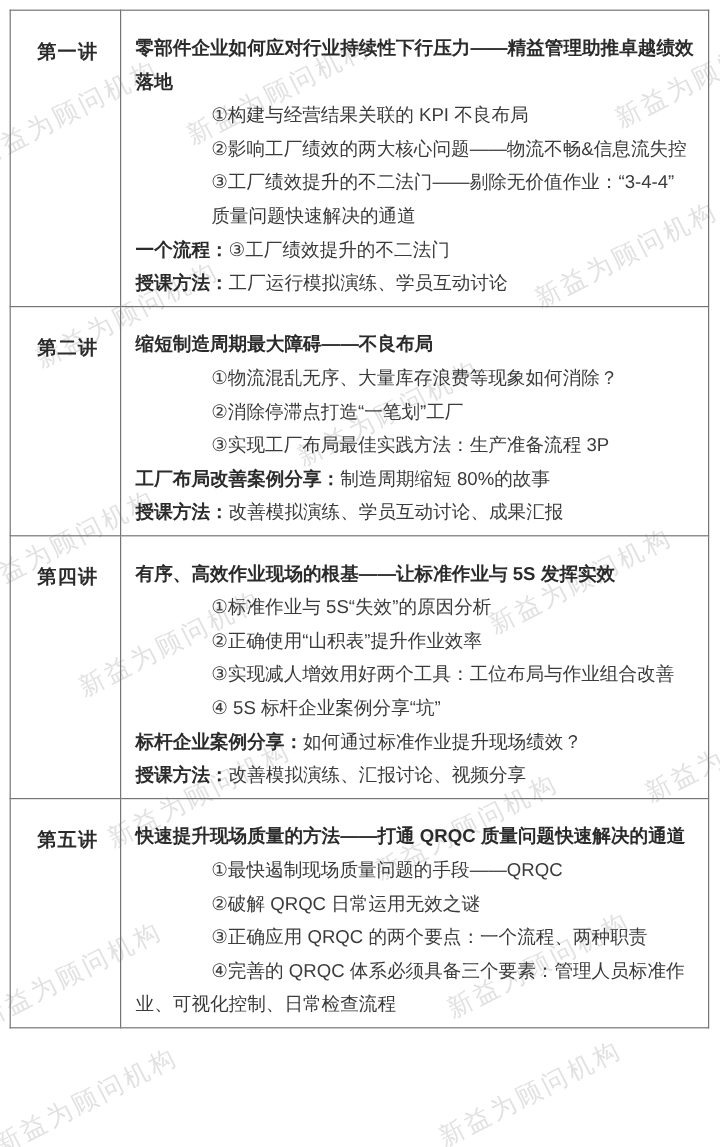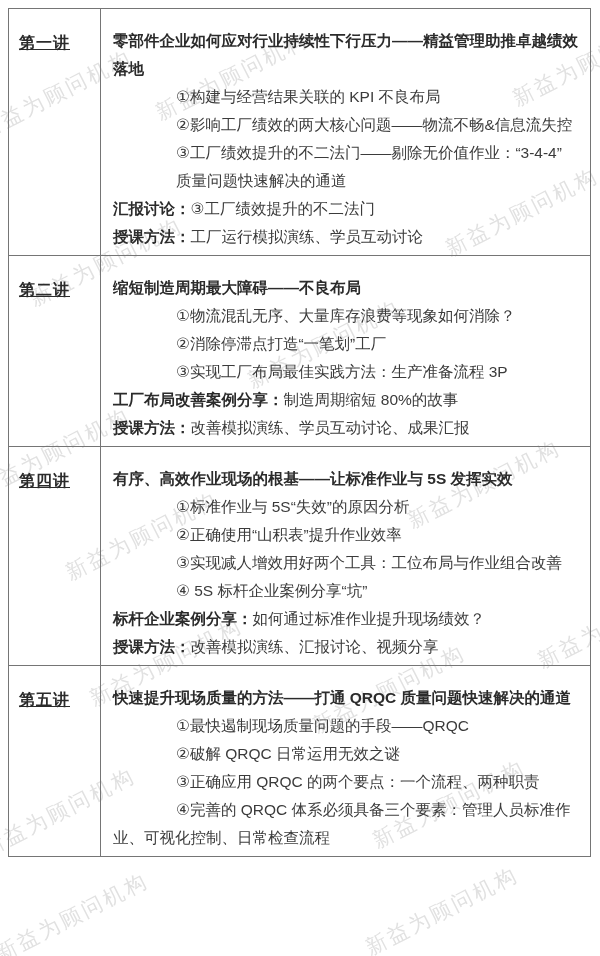--- a/index.html
+++ b/index.html
@@ -58,26 +58,25 @@
     border-collapse: collapse;
     background: transparent;
   }
   .course-table td {
     border: 1px solid #757575;
     vertical-align: top;
     background: transparent;
   }
   td.label-cell {
     width: 92px;
-    padding: 24px 4px 0 10px;
+    padding: 24px 4px 0 22px;
     font-size: 16px;
     font-weight: bold;
     color: #2b2b2b;
     letter-spacing: 1px;
-    text-decoration: underline;
   }
   td.content-cell {
     padding: 18px 12px 4px 12px;
     font-size: 15.5px;
     line-height: 28px;
     color: #3b3b3b;
   }
   .row-1 td { height: 204px; }
   .row-2 td { height: 173px; }
   .row-3 td { height: 177px; }
@@ -122,21 +121,21 @@
   <tbody>
 
     <tr class="row-1">
       <td class="label-cell">第一讲</td>
       <td class="content-cell">
         <p class="title">零部件企业如何应对行业持续性下行压力——精益管理助推卓越绩效落地</p>
         <p class="item">①构建与经营结果关联的 KPI 不良布局</p>
         <p class="item">②影响工厂绩效的两大核心问题——物流不畅&amp;信息流失控</p>
         <p class="item">③工厂绩效提升的不二法门——剔除无价值作业：“3-4-4”</p>
         <p class="item">质量问题快速解决的通道</p>
-        <p class="note"><span class="note-label">汇报讨论：</span><span class="note-text">③工厂绩效提升的不二法门</span></p>
+        <p class="note"><span class="note-label">一个流程：</span><span class="note-text">③工厂绩效提升的不二法门</span></p>
         <p class="note"><span class="note-label">授课方法：</span><span class="note-text">工厂运行模拟演练、学员互动讨论</span></p>
       </td>
     </tr>
 
     <tr class="row-2">
       <td class="label-cell">第二讲</td>
       <td class="content-cell">
         <p class="title">缩短制造周期最大障碍——不良布局</p>
         <p class="item">①物流混乱无序、大量库存浪费等现象如何消除？</p>
         <p class="item">②消除停滞点打造“一笔划”工厂</p>

